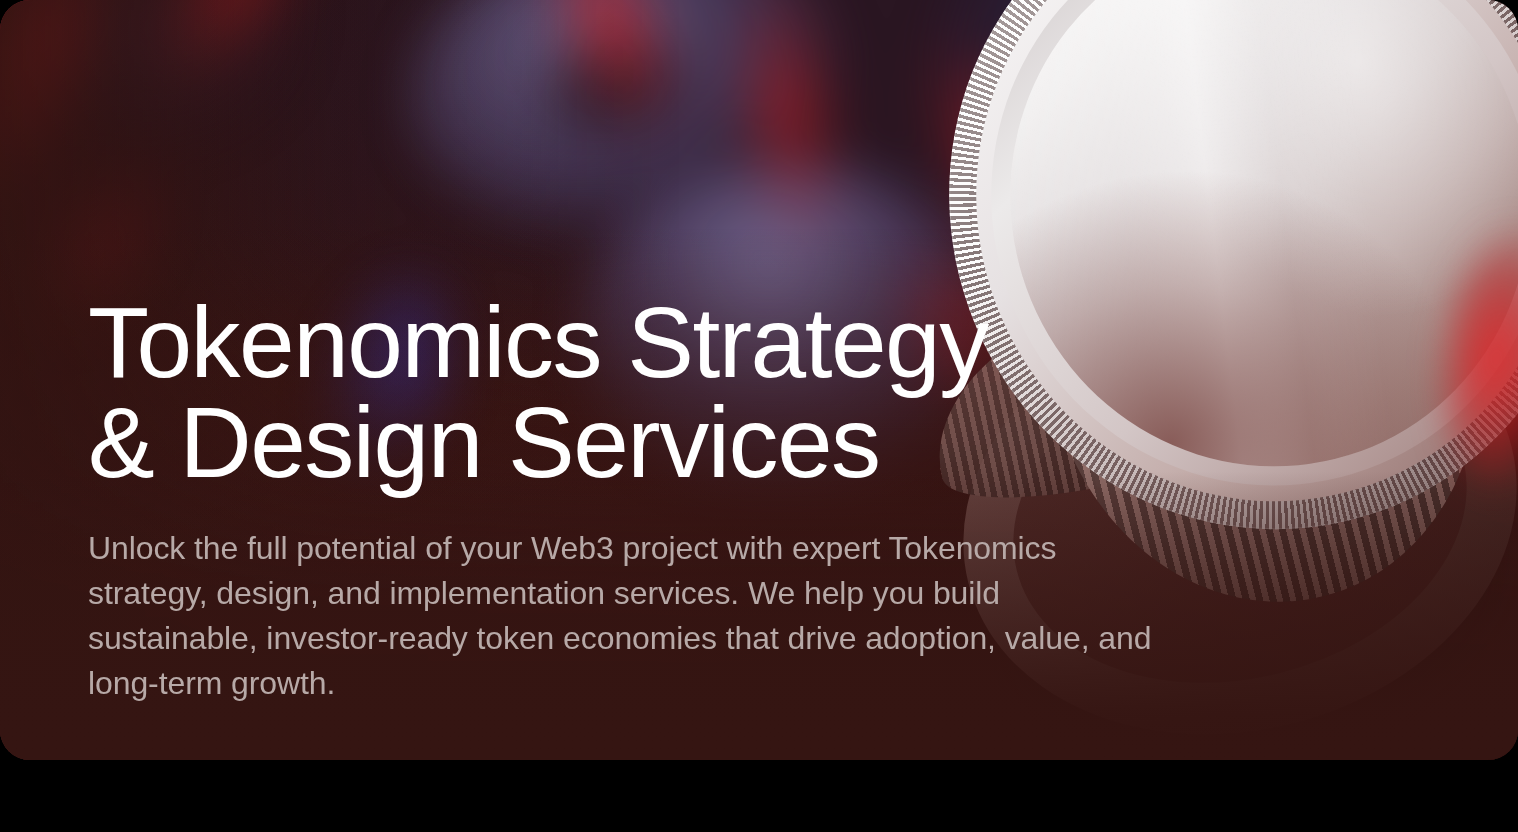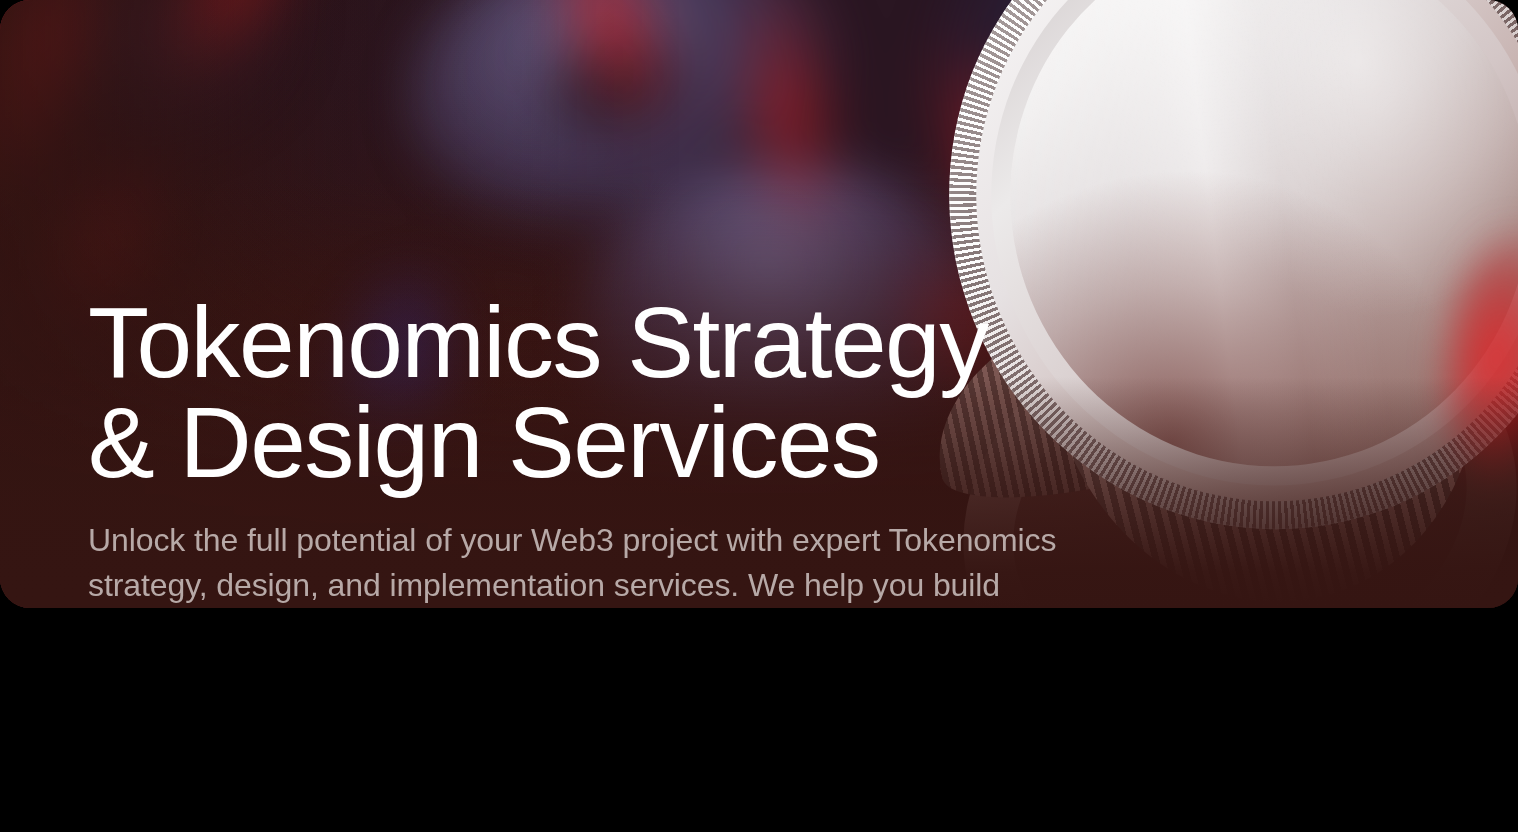--- a/index.html
+++ b/index.html
@@ -7,21 +7,21 @@
   html, body {
     width:1518px; height:832px;
     background:#000;
     font-family:"Liberation Sans", sans-serif;
     overflow:hidden;
   }
 
   .hero {
     position:relative;
     width:1518px;
-    height:608px;
+    height:760px;
     border-radius:30px;
     overflow:hidden;
     background:#2e1210;
     isolation:isolate;
   }
 
   
   .bg-base {
     position:absolute; inset:0;
     background:
@@ -244,21 +244,21 @@
   }
   .hero-title {
     font-size:100px;
     line-height:100px;
     font-weight:400;
     letter-spacing:-1.5px;
     color:#ffffff;
     white-space:pre-line;
   }
   .hero-sub {
-    margin-top:26px;
+    margin-top:34px;
     width:1075px;
     font-size:32px;
     line-height:45px;
     font-weight:400;
     letter-spacing:-0.1px;
     color:#b7a9a7;
   }
 </style>
 </head>
 <body>

